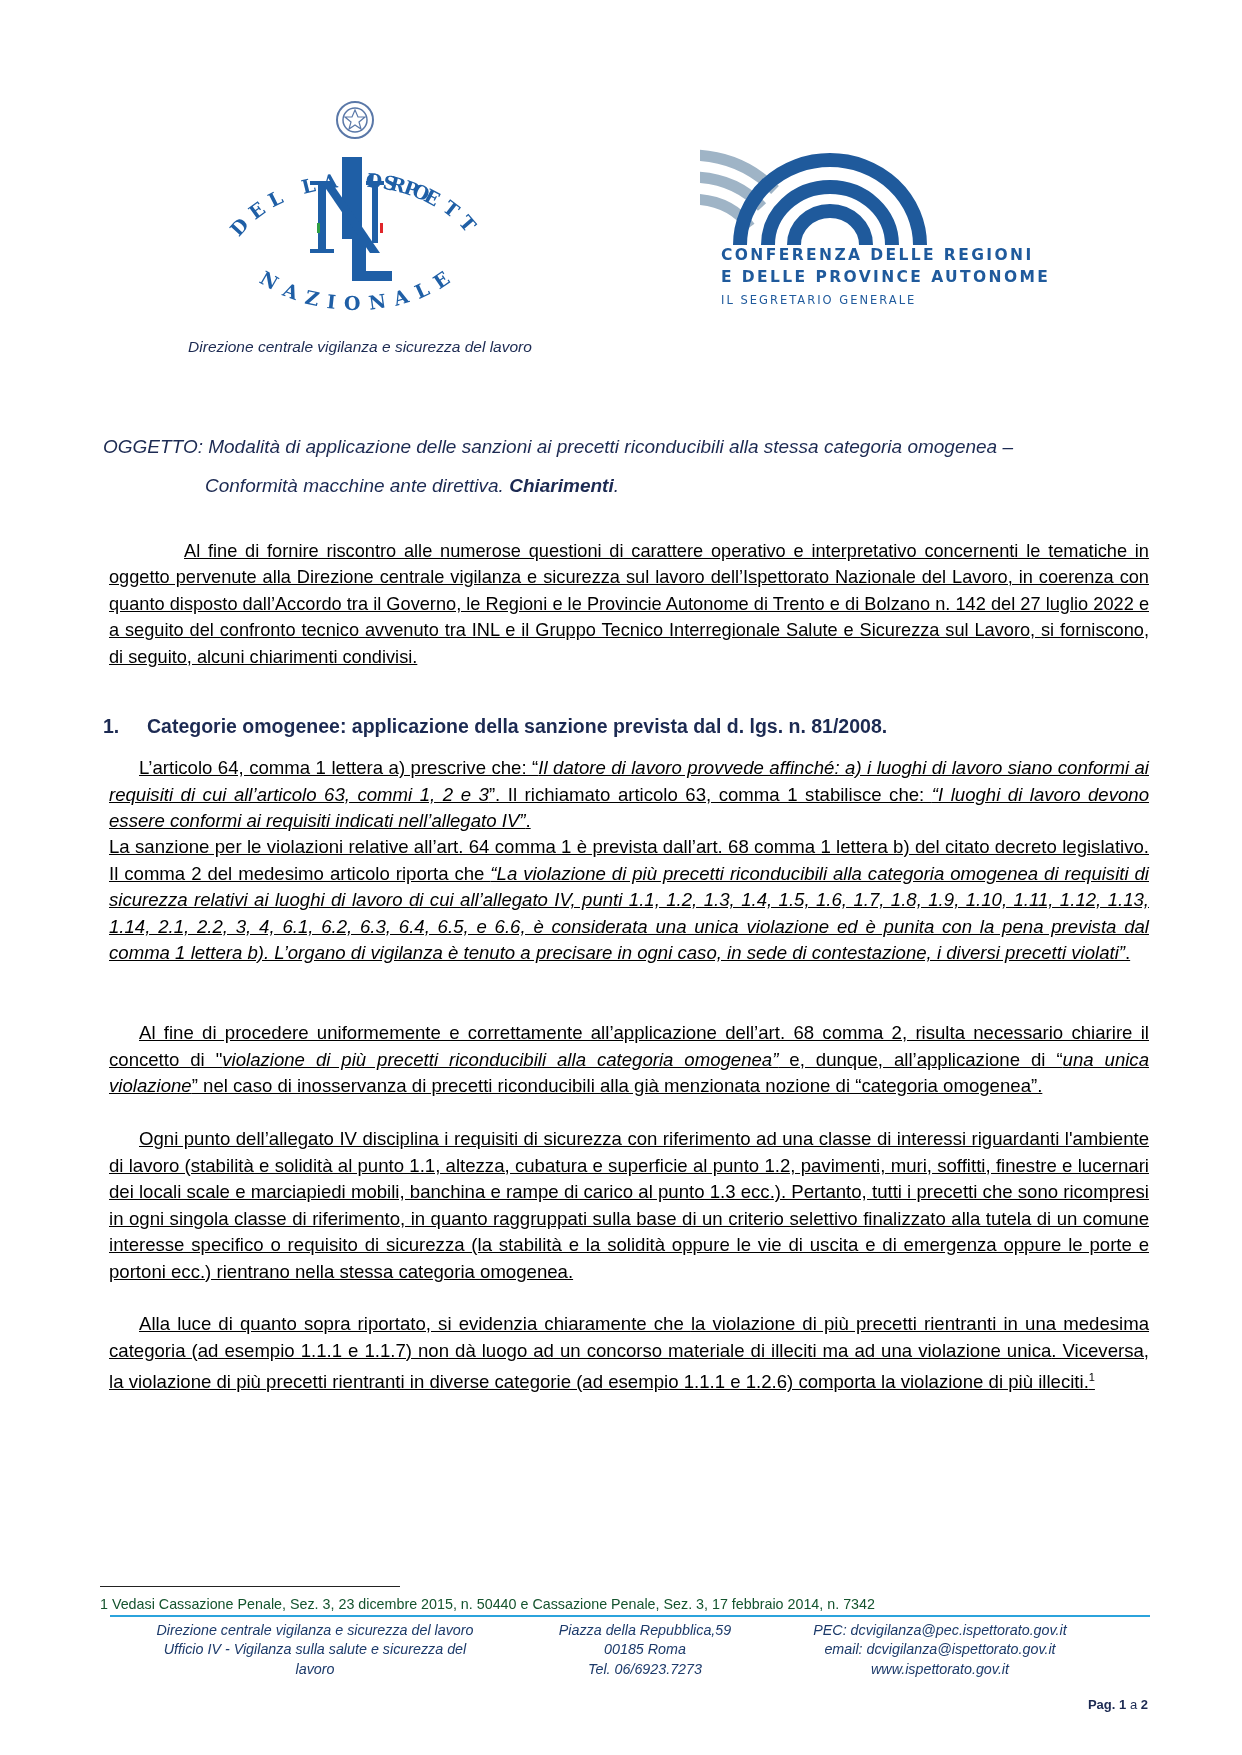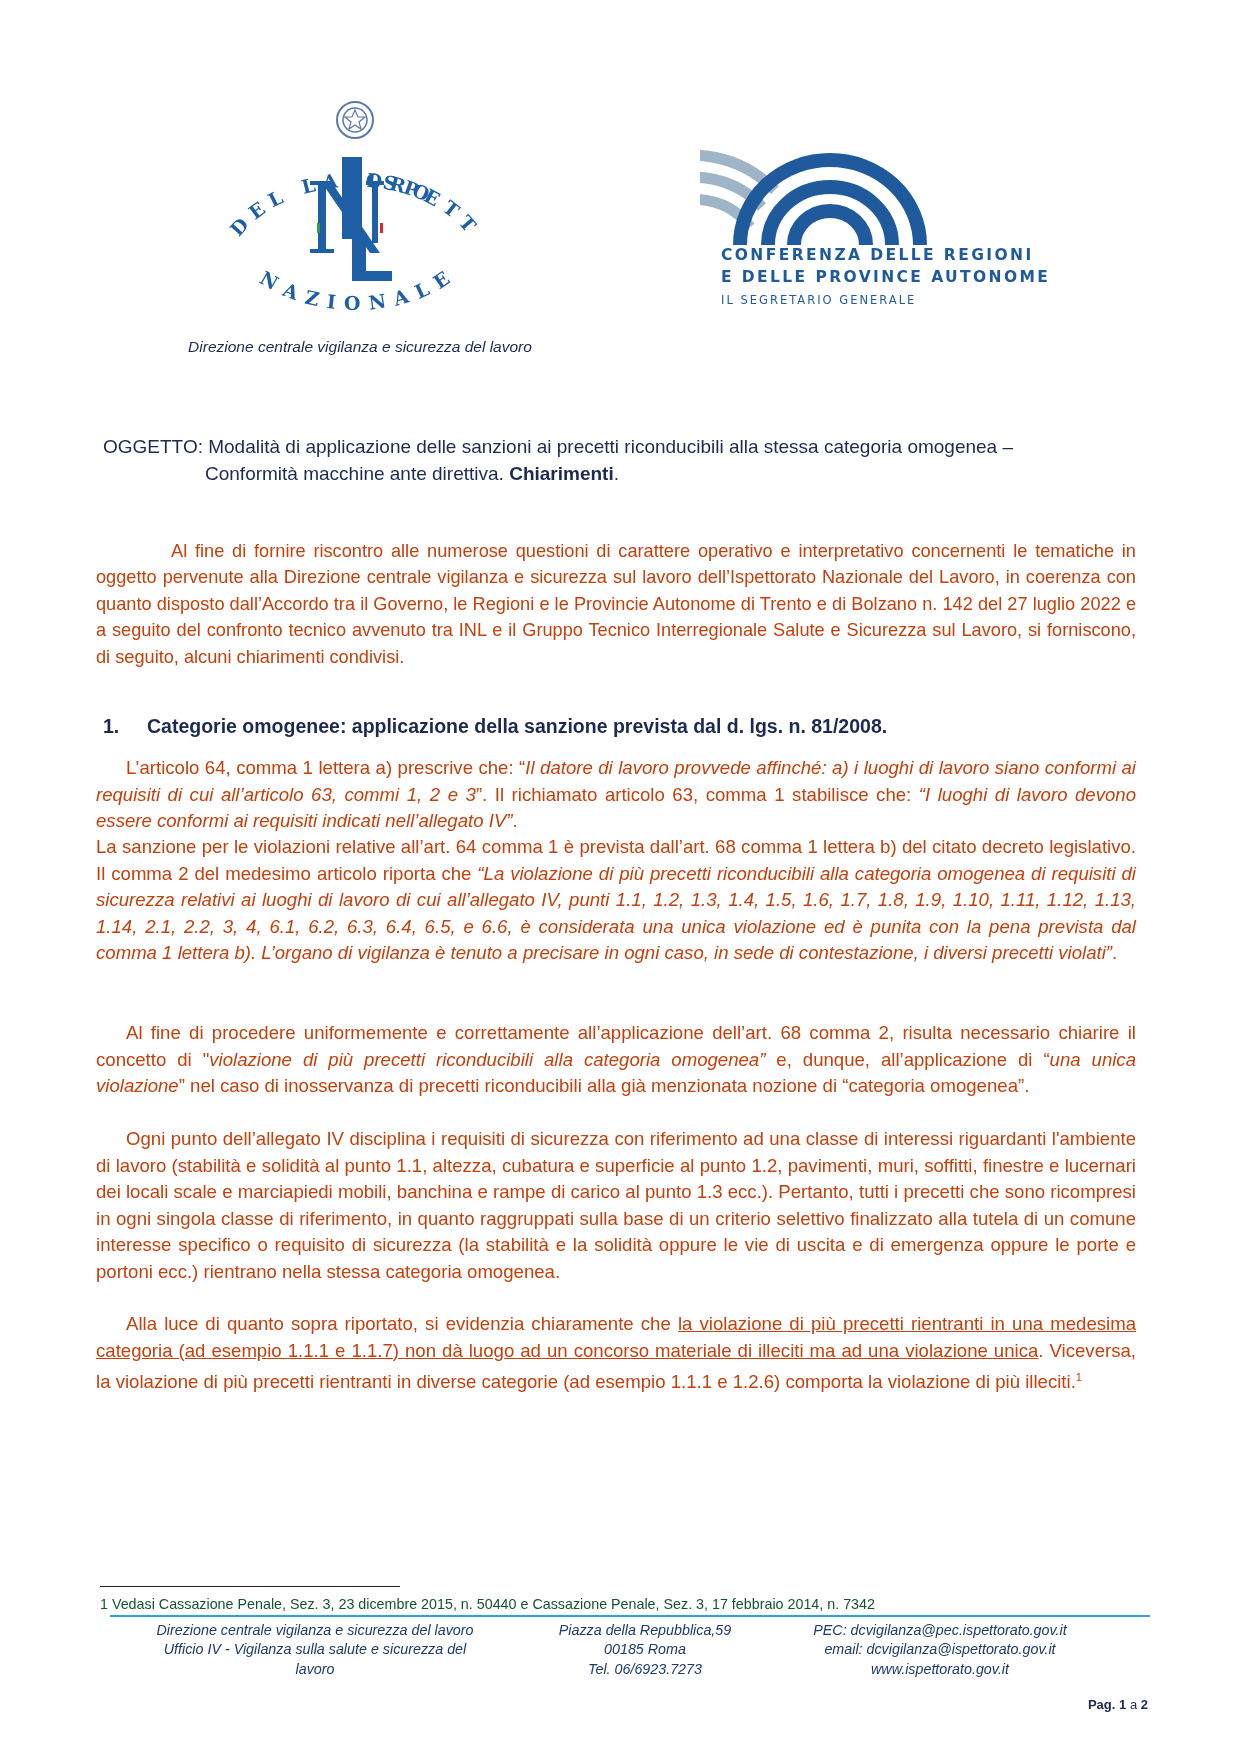--- a/index.html
+++ b/index.html
@@ -14,28 +14,28 @@
 
   
   #conf-logo { left: 700px; top: 145px; width: 360px; height: 170px; }
   .conf-text { position: absolute; left: 700px; font-family: "DejaVu Sans", sans-serif;
                color: #1f5a9c; letter-spacing: 2.4px; white-space: nowrap; margin-left: 21px; }
   #conf-line1 { top: 246px; font-size: 15.5px; font-weight: bold; }
   #conf-line2 { top: 268px; font-size: 15.5px; font-weight: bold; text-align: right; }
   #conf-line3 { top: 293px; font-size: 11.5px; font-weight: normal; letter-spacing: 2px; }
 
   
-  #subject { left: 103px; top: 433px; width: 1040px; font-size: 19px;
+  #subject { left: 103px; top: 433px; width: 1040px; font-style: italic; font-size: 19px;
              line-height: 27px; text-align: justify; color: #1c2a52; }
-  #subject .cont { padding-left: 102px; display: block; }
+  #subject .cont { padding-left: 102px; display: block; margin-top: 12px; }
   #subject b { font-weight: bold; }
 
   
-  .para { position: absolute; left: 96px; width: 1040px; font-size: 18.6px; line-height: 26.5px;
-          text-align: justify; color: #c2410c; }
+  .para { position: absolute; left: 109px; width: 1040px; font-size: 18.6px; line-height: 26.5px;
+          text-align: justify; color: #000000; text-decoration: underline; }
   .para i { font-style: italic; }
   .indent { text-indent: 30px; }
   #intro { top: 538px; font-family: "Liberation Sans", sans-serif; font-size: 18.2px; line-height: 26.4px; text-indent: 75px; }
   #sec-heading { left: 103px; top: 715px; font-size: 19.5px; font-weight: bold; color: #1c2a52; white-space: nowrap; }
   #sec-heading .num { display: inline-block; width: 44px; }
   .u { text-decoration: underline; }
   sup { font-size: 11px; }
 
   
   #fn-rule { left: 100px; top: 1586px; width: 300px; border-top: 1.3px solid #222; }

